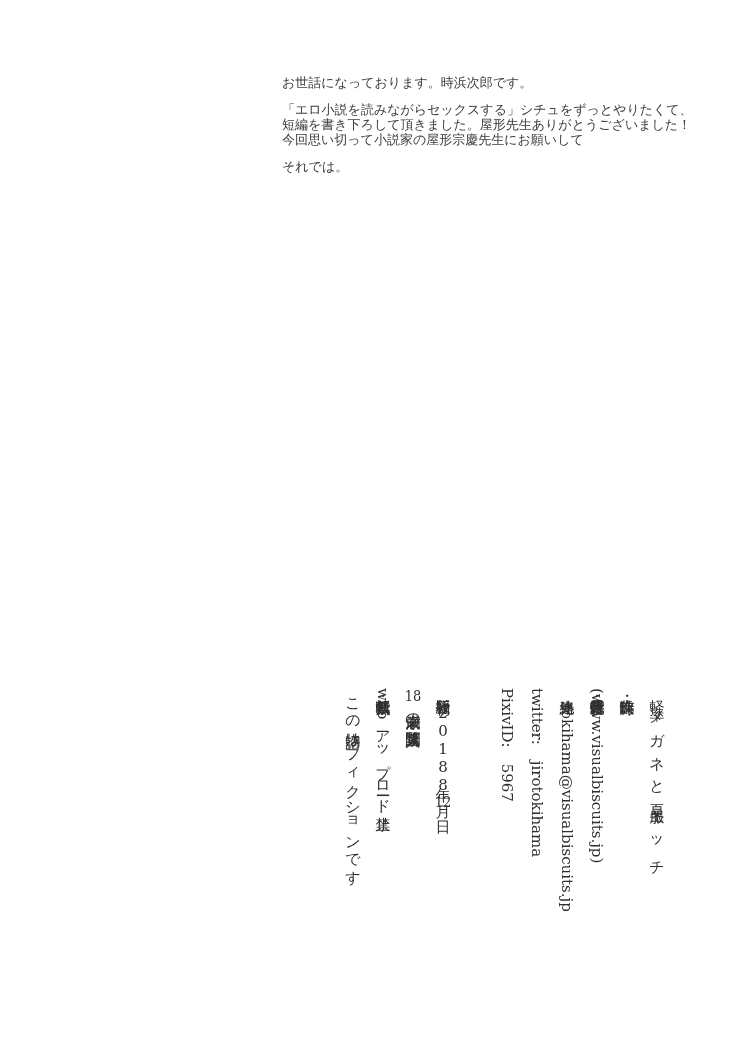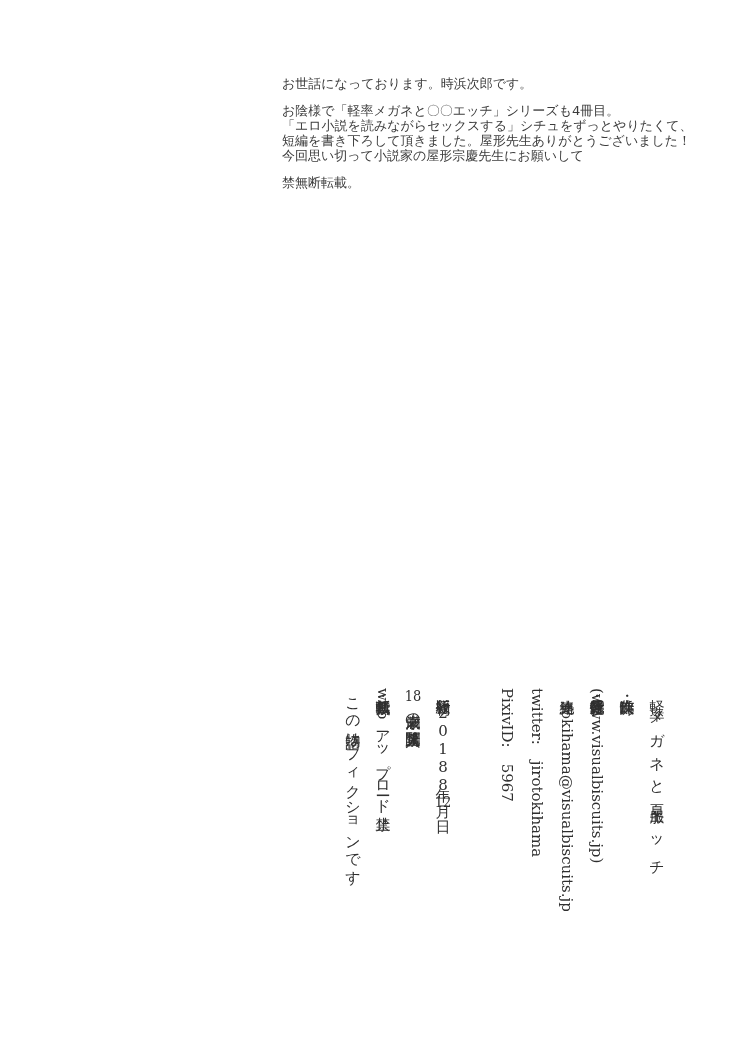--- a/index.html
+++ b/index.html
@@ -25,20 +25,21 @@
     left: 282px;
     top: 76px;
     font-family: "DejaVu Sans", "Liberation Sans", sans-serif;
     font-size: 13px;
     line-height: 15px;
     color: #3b3b3b;
     white-space: nowrap;
   }
   .afterword .para {
     margin: 0 0 12px 0;
+    font-family: Liberation Mono, monospace;
   }
 
   
   .colophon {
     position: absolute;
     top: 688px;
     right: 64px;
     height: 295px;
     writing-mode: vertical-rl;
     -webkit-writing-mode: vertical-rl;
@@ -57,26 +58,25 @@
   .tcy { text-combine-upright: all; }   
 </style>
 </head>
 <body>
 
 <div class="page">
 
   <section class="afterword">
     <p class="para">お世話になっております。時浜次郎です。</p>
     <div class="para">
-      <div>お陰様で「軽率メガネと〇〇エッチ」シリーズも4冊目。</div>
       <div>「エロ小説を読みながらセックスする」シチュをずっとやりたくて、</div>
       <div>短編を書き下ろして頂きました。屋形先生ありがとうございました！</div>
       <div>今回思い切って小説家の屋形宗慶先生にお願いして</div>
     </div>
-    <p class="para">禁無断転載。</p>
+    <p class="para">それでは。</p>
   </section>
 
   <section class="colophon">
     <div class="vcol vcol-title">軽率メガネと夏服エッチ</div>
     <div class="vcol">作・時浜次郎</div>
     <div class="vcol">発行・電影餅乾(www.visualbiscuits.jp)</div>
     <div class="vcol"><span class="lbl">連絡先</span><span>tokihama@visualbiscuits.jp</span></div>
     <div class="vcol"><span class="lbl">twitter:</span><span>jirotokihama</span></div>
     <div class="vcol"><span class="lbl">PixivID:</span><span>5967</span></div>
     <div class="vcol gap-before"><span class="lbl">初版発行</span><span class="up">2018</span><span>年</span><span class="up">8</span><span>月</span><span class="tcy">12</span><span>日</span></div>

